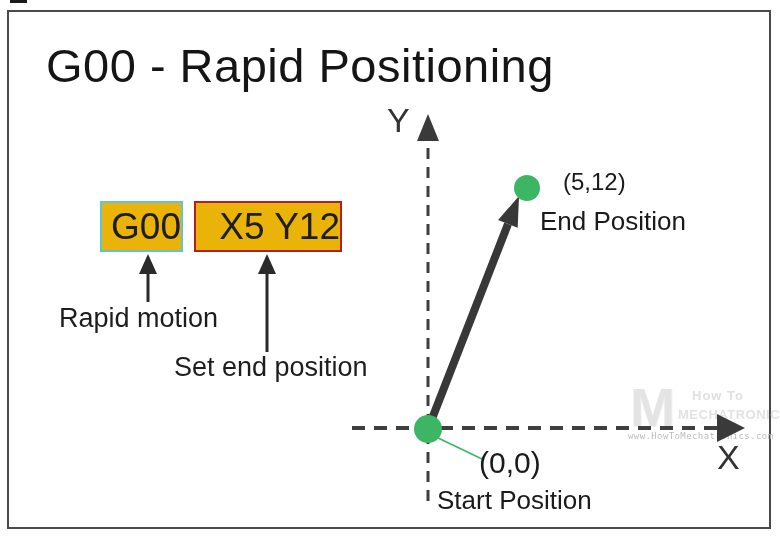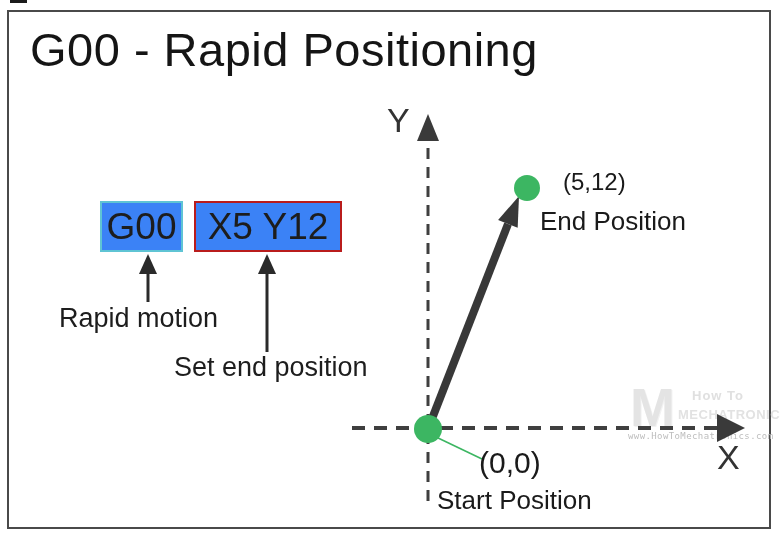--- a/index.html
+++ b/index.html
@@ -22,43 +22,43 @@
   }
   .top-artifact {
     position: absolute;
     left: 10px; top: 0;
     width: 17px; height: 3px;
     background: #1b1b1b;
   }
   .title {
     position: absolute;
     left: 30px; top: 22px;
-    margin: 0;
+    margin: 16px;
     font-size: 47px;
     font-weight: 400;
     letter-spacing: 0.5px;
     color: #151515;
     white-space: nowrap;
   }
   .example-heading {
     position: absolute;
     left: 104px; top: 134px;
     font-size: 33px;
     color: #1d1d1d;
     white-space: nowrap;
   }
   .code-box {
     position: absolute;
     top: 201px;
     height: 51px;
     box-sizing: border-box;
     display: flex;
     align-items: center;
-    justify-content: center;
-    background: #3b82f6;
+    justify-content: flex-end;
+    background: #eab308;
     font-size: 37px;
     color: #1d1d1d;
     white-space: nowrap;
   }
   .code-box.g00  { left: 100px; width: 83px;  border: 2px solid #5fc4d4; }
   .code-box.params { left: 194px; width: 148px; border: 2px solid #b91c1c; }
   .annot {
     position: absolute;
     font-size: 27px;
     color: #1d1d1d;

